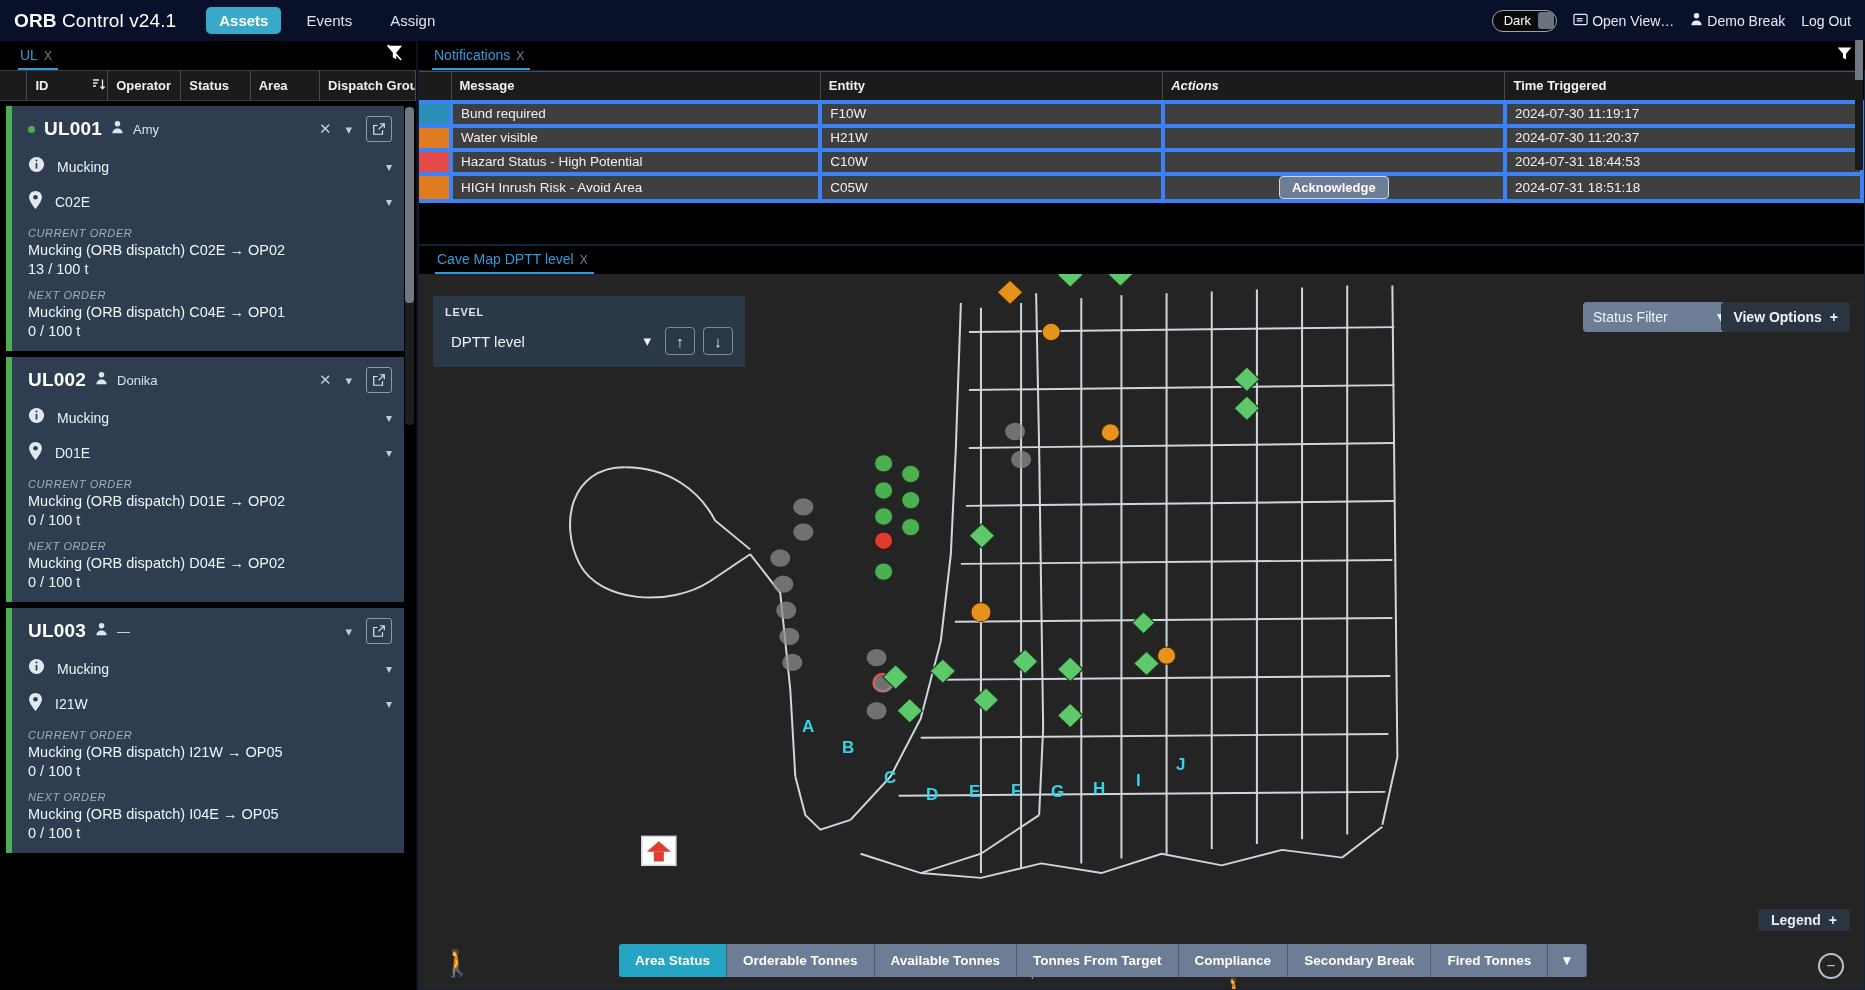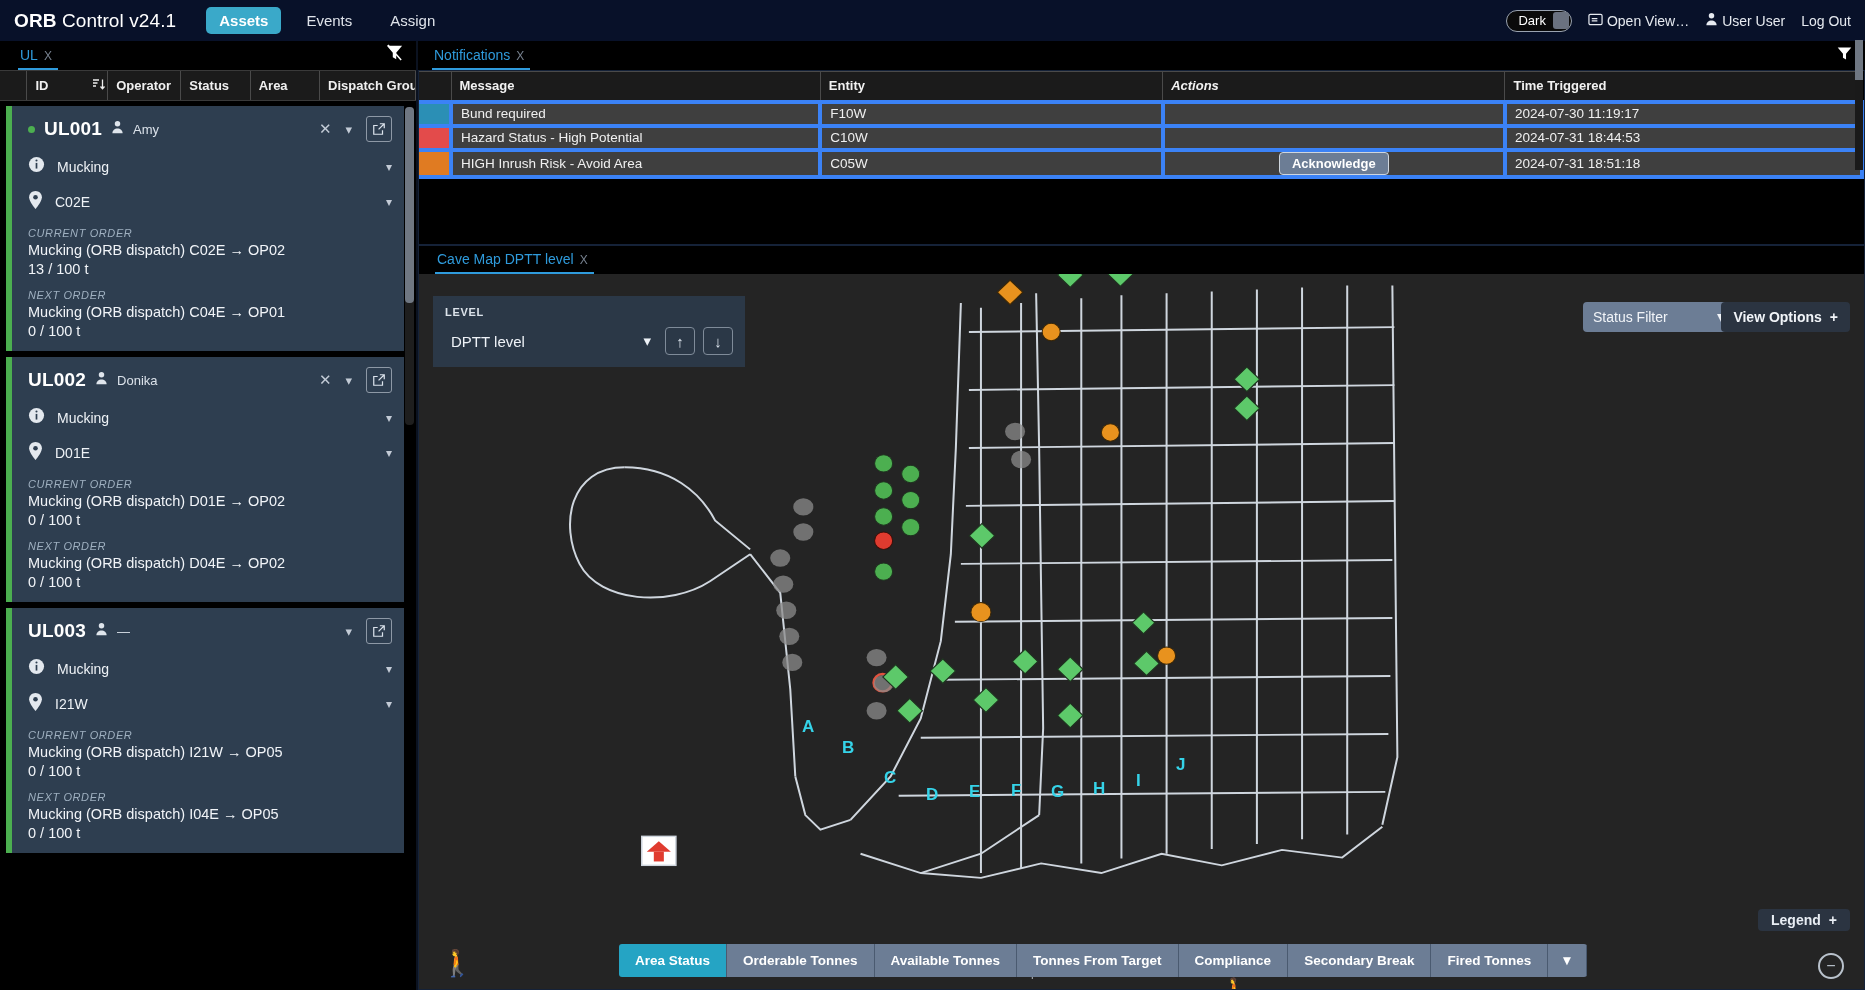--- a/index.html
+++ b/index.html
@@ -211,21 +211,21 @@
       </span>
       <span>Open View…</span>
     </div>
     <div class="tr-link">
       <span class="ico">
         <svg width="13" height="14" viewBox="0 0 14 16">
             <circle cx="7" cy="4.3" r="3.1" fill="#e6eaf0"></circle>
             <path d="M1.2 15c0-3.2 2.6-5.2 5.8-5.2S12.8 11.8 12.8 15z" fill="#e6eaf0"></path>
           </svg>
       </span>
-      <span>User User</span>
+      <span>Demo Break</span>
     </div>
     <div class="tr-link">Log Out</div>
   </div>
 </div>
 
 <div class="main">
 
   <div class="left">
     <div class="tabrow">
       <div class="tab">
@@ -428,20 +428,27 @@
             <th class="col-time">Time Triggered</th>
           </tr>
         </thead>
         <tbody>
           <tr>
             <td class="sev" style="background:#2b8fb5"></td>
             <td>Bund required</td>
             <td>F10W</td>
             <td></td>
             <td>2024-07-30 11:19:17</td>
+          </tr>
+          <tr>
+            <td class="sev" style="background:#e07b22"></td>
+            <td>Water visible</td>
+            <td>H21W</td>
+            <td></td>
+            <td>2024-07-30 11:20:37</td>
           </tr>
           <tr>
             <td class="sev" style="background:#e34b4b"></td>
             <td>Hazard Status - High Potential</td>
             <td>C10W</td>
             <td></td>
             <td>2024-07-31 18:44:53</td>
           </tr>
           <tr>
             <td class="sev" style="background:#e07b22"></td>

